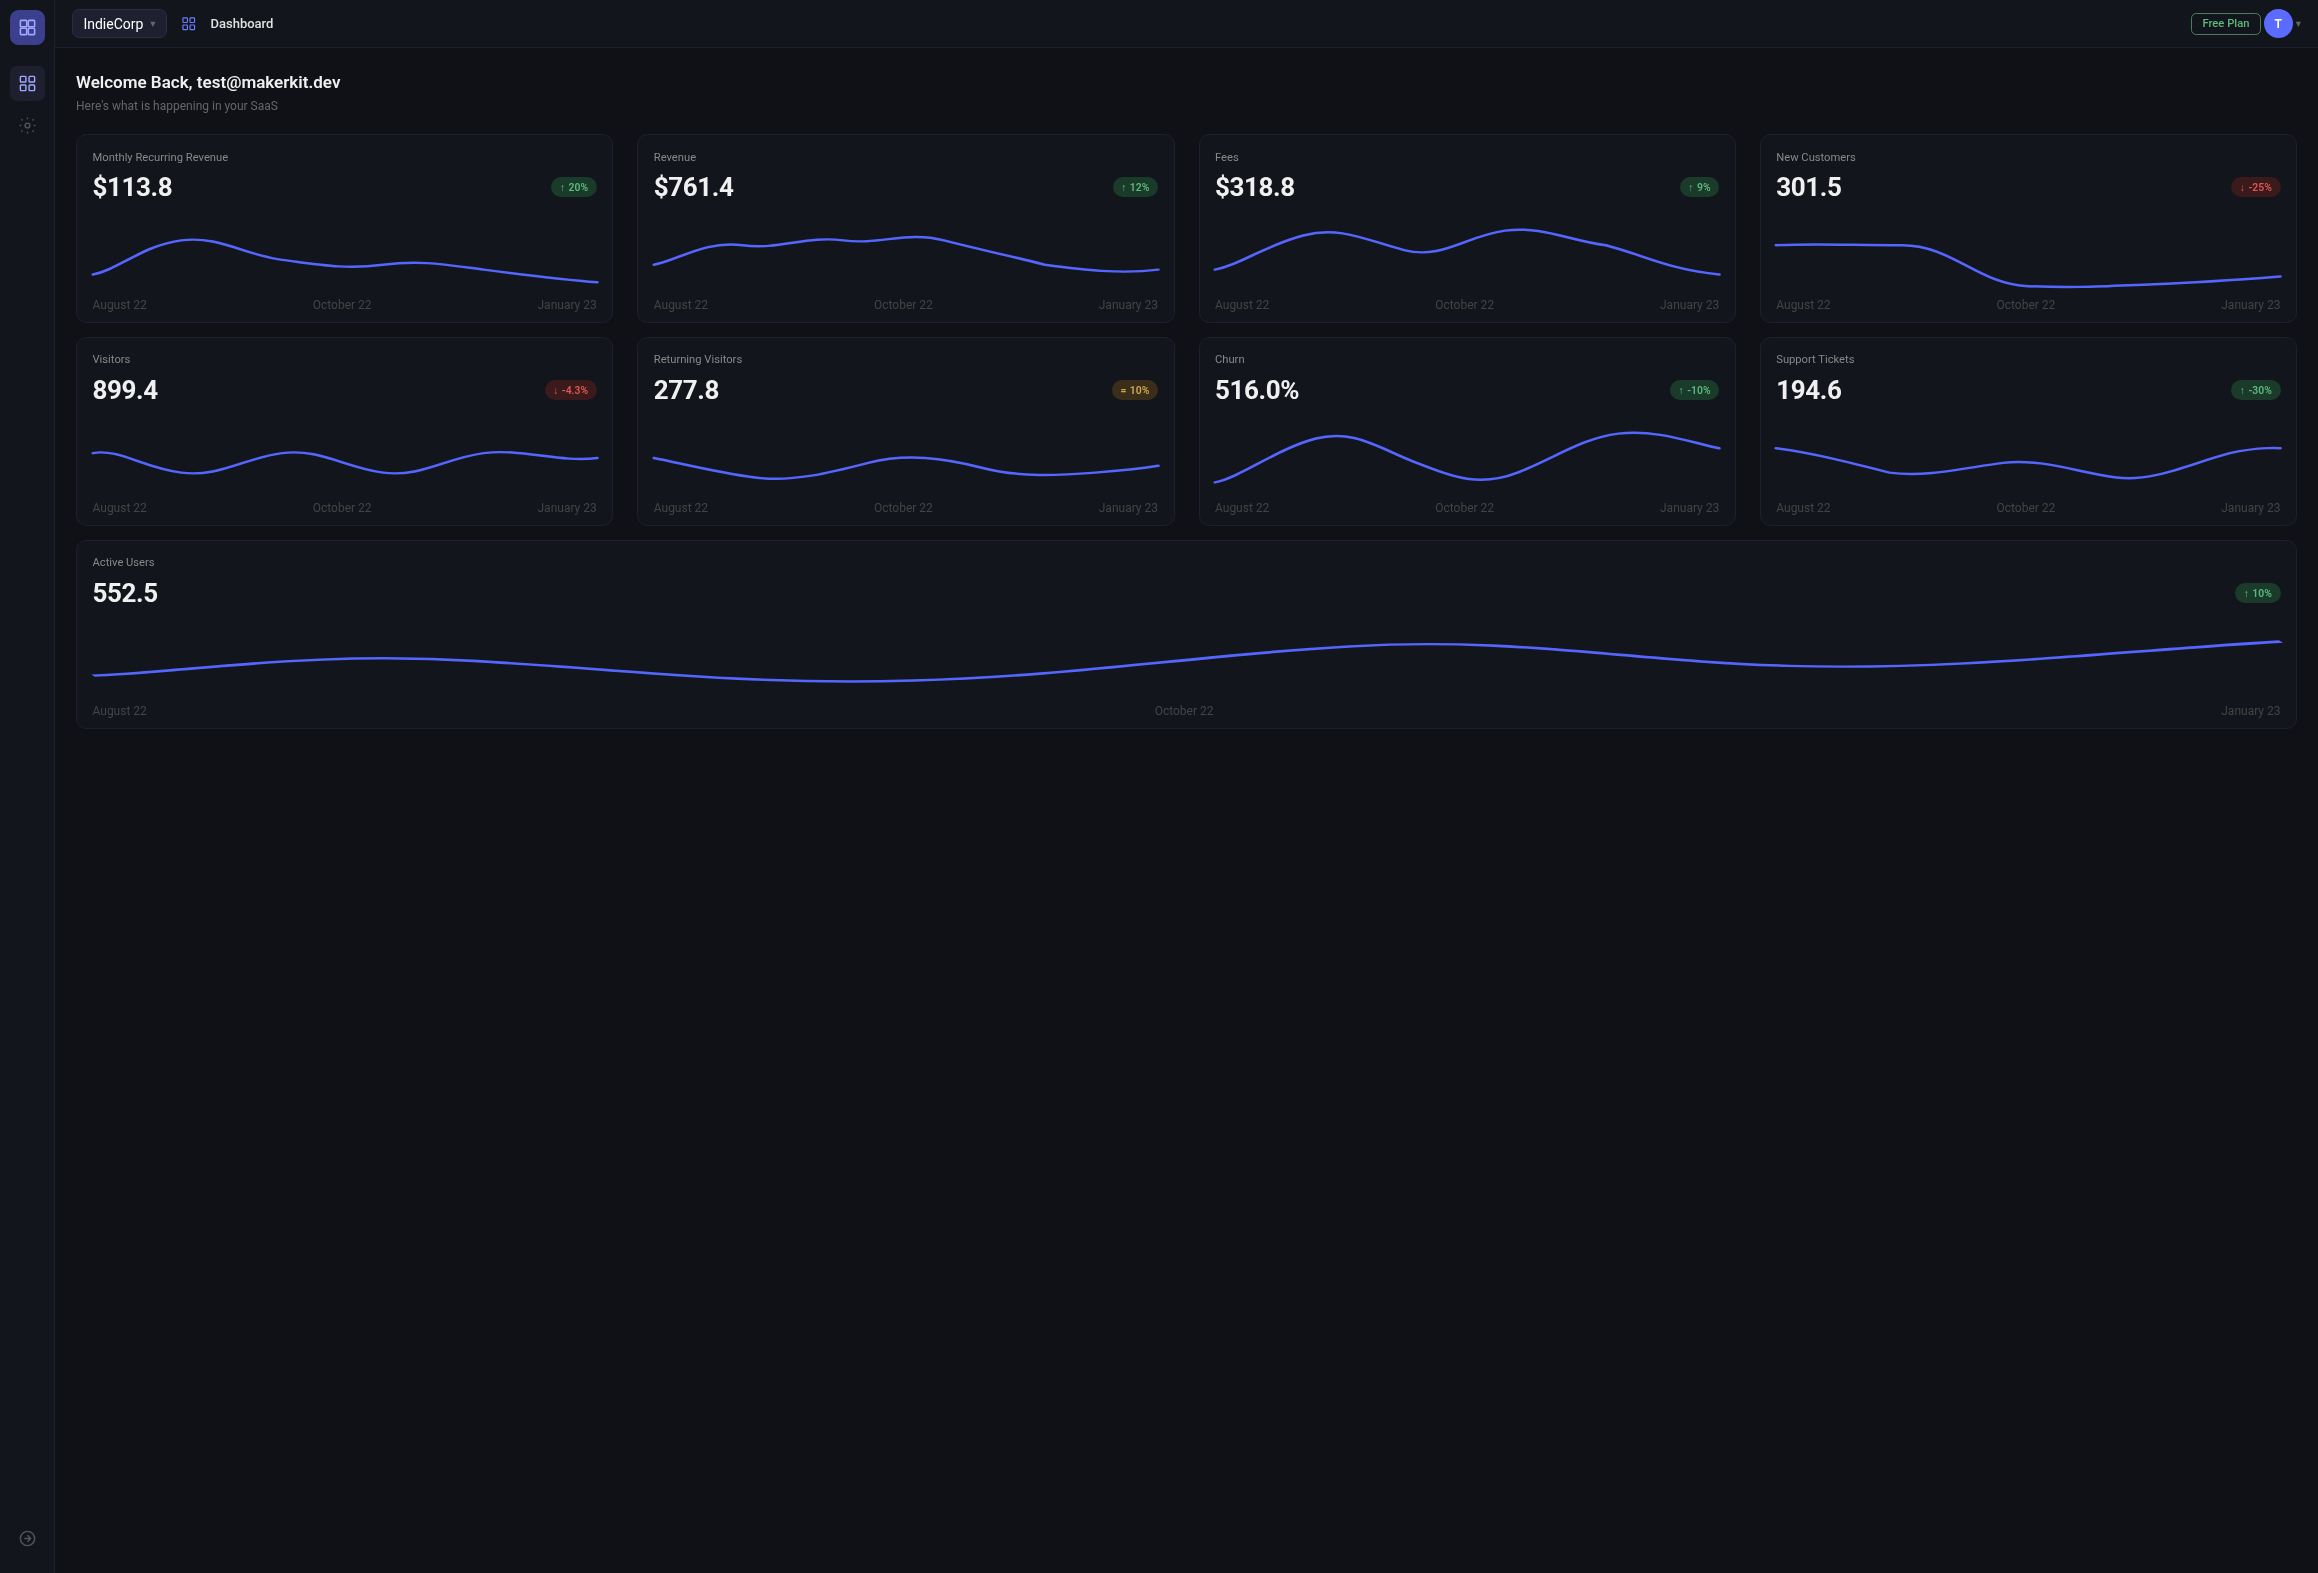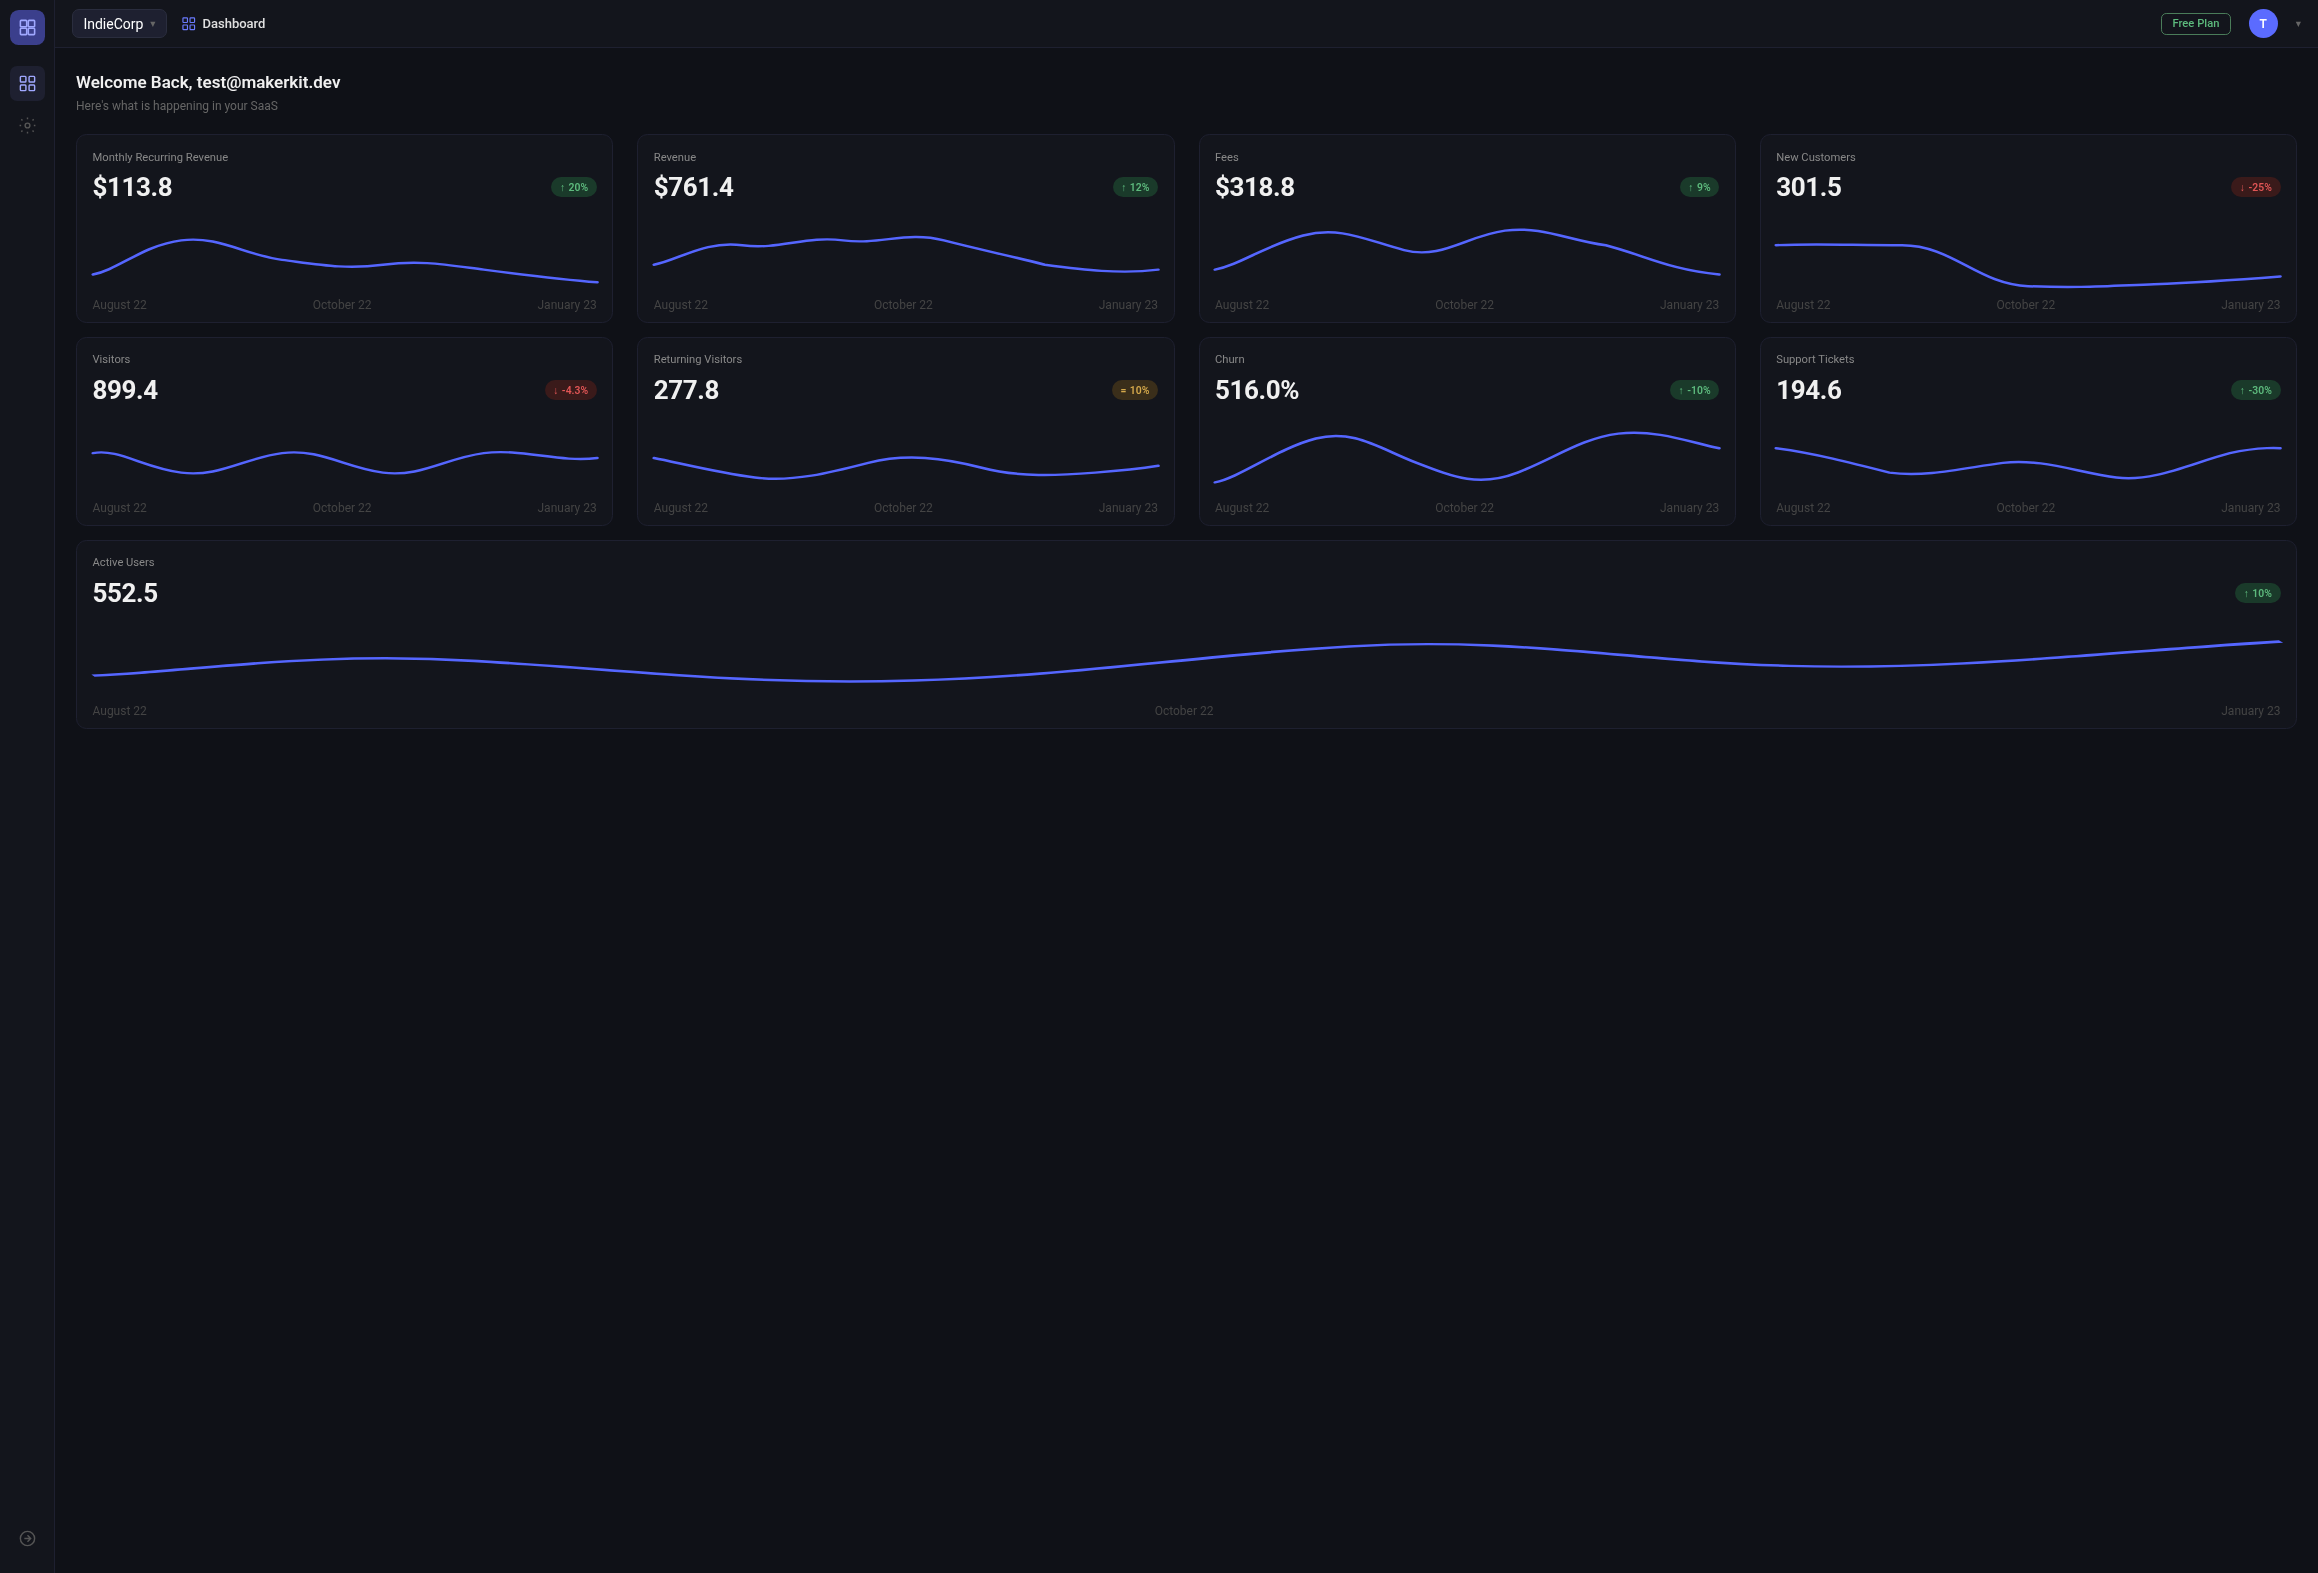--- a/index.html
+++ b/index.html
@@ -98,21 +98,21 @@
       padding: 5.2px 10.4px;
       cursor: pointer;
     }
     .org-selector-chevron {
       color: #666;
       font-size: 10.4px;
     }
     .nav-breadcrumb {
       display: flex;
       align-items: center;
-      gap: 6px;
+      gap: 14px;
     }
     .nav-icon {
       display: flex;
       align-items: center;
     }
     .nav-icon svg {
       width: 15.5px;
       height: 15.5px;
       fill: none;
       stroke: #6b7bff;
@@ -120,21 +120,21 @@
     }
     .nav-title {
       font-size: 13px;
       color: #e0e0e0;
       font-weight: 500;
     }
     .topbar-right {
       margin-left: auto;
       display: flex;
       align-items: center;
-      gap: 18px;
+      gap: 3px;
     }
     .free-plan-badge {
       border: 0.9px solid #4a7c59;
       color: #5dba7d;
       background: transparent;
       border-radius: 5.2px;
       padding: 3.5px 10.4px;
       font-size: 11.2px;
       font-weight: 500;
     }

